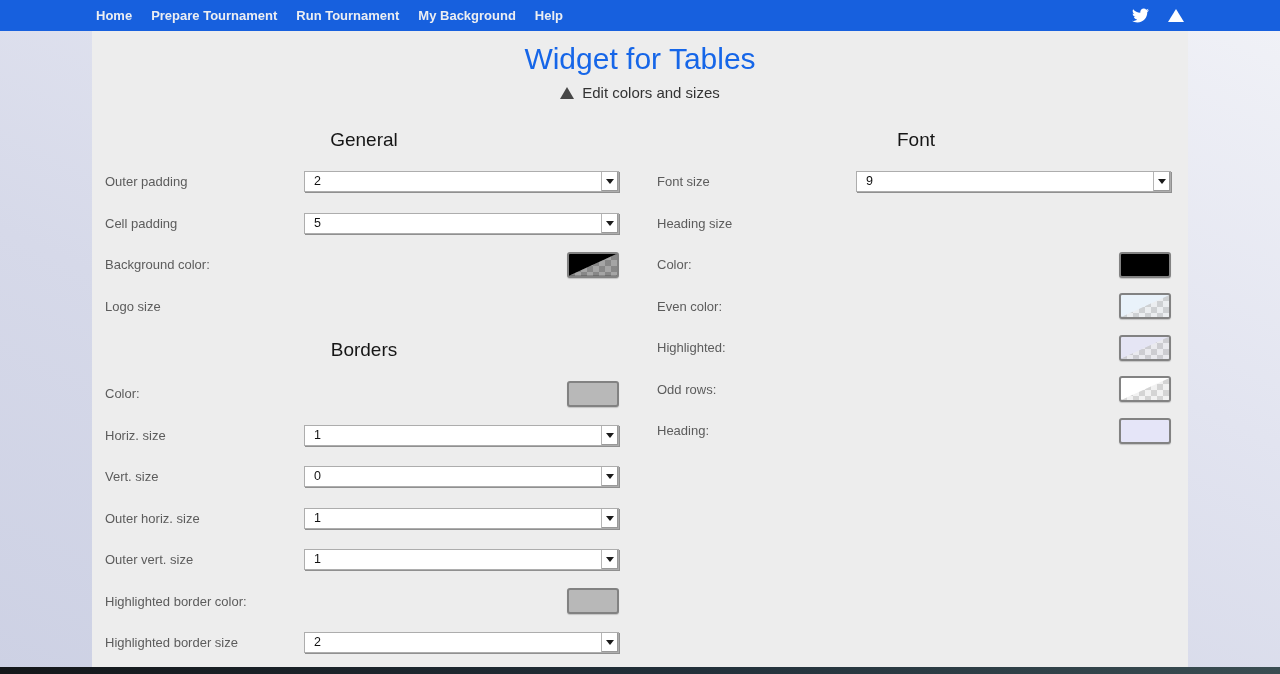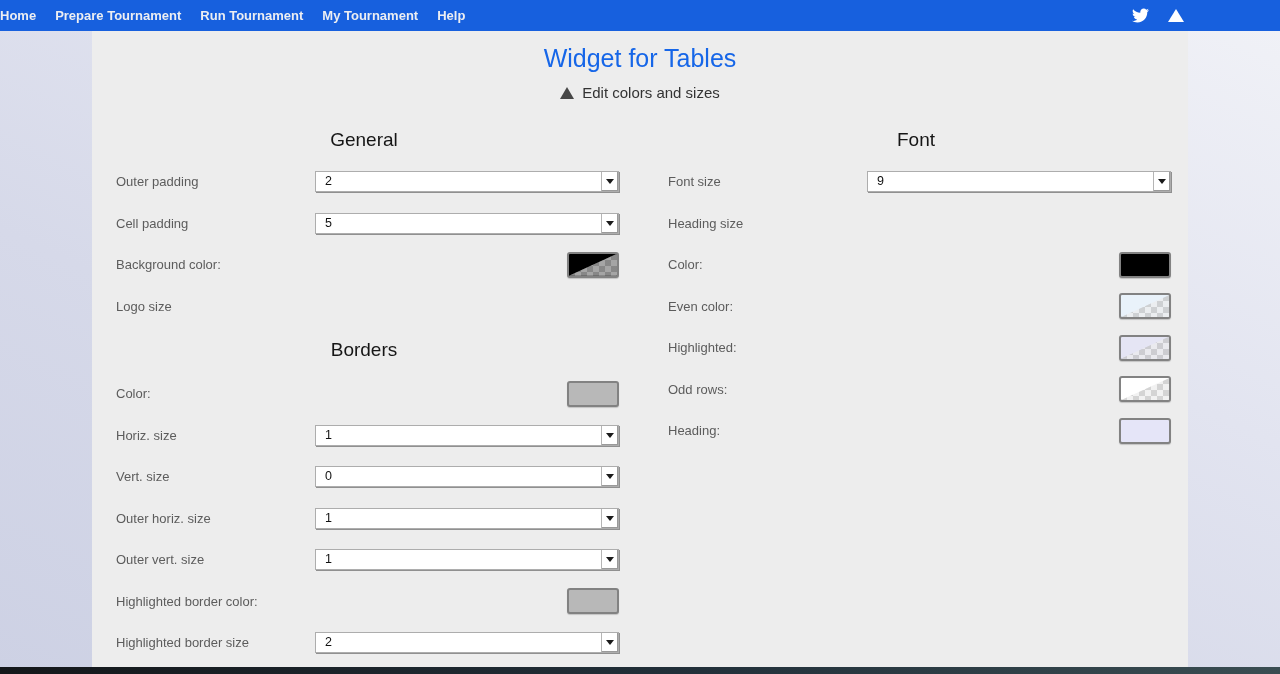--- a/index.html
+++ b/index.html
@@ -8,20 +8,21 @@
     font-family:"Liberation Sans", sans-serif;
     background:linear-gradient(205deg,#f1f2f7 0%,#e2e4f0 35%,#d6d9e9 65%,#cdd1e4 100%);
     position:relative;
   }
 
   
   .navbar {
     position:absolute; top:0; left:0; right:0; height:31px;
     background:#1760de;
     display:flex; align-items:flex-end;
+    padding-left:96px;
   }
   .nav-item {
     color:#eceef2; font-size:13px; font-weight:bold;
     margin-right:19px; text-decoration:none; cursor:pointer;
     line-height:31px;
   }
   .nav-right { position:absolute; right:96px; top:0; height:31px; display:flex; align-items:center; gap:17px; }
   .tw-icon { width:21px; height:17px; display:block; cursor:pointer; }
   .nav-up {
     width:0; height:0; cursor:pointer;
@@ -29,21 +30,21 @@
     border-bottom:13px solid #ffffff;
   }
 
   
   .panel {
     position:absolute; top:31px; left:92px; right:92px; bottom:7px;
     background:#ededed; overflow:hidden;
   }
   .page-title {
     margin-top:13px; text-align:center;
-    font-size:25px; font-weight:400; color:#1666e8; line-height:29px;
+    font-size:30px; font-weight:400; color:#1666e8; line-height:29px;
   }
   .toggle-row {
     margin-top:9px; height:21px;
     display:flex; align-items:center; justify-content:center; gap:8px;
     cursor:pointer;
   }
   .toggle-tri {
     width:0; height:0;
     border-left:7px solid transparent; border-right:7px solid transparent;
     border-bottom:12px solid #474747;
@@ -54,21 +55,21 @@
 
   .section-heading {
     display:flex; align-items:center; justify-content:center;
     font-size:19px; color:#161616;
   }
   .sh-top { height:42px; margin-top:16px; }
   .sh-mid { height:46px; }
 
   .row {
     height:41.5px; display:flex; align-items:center;
-    padding:0 17px 0 24px;
+    padding:0 17px 0 13px;
   }
   .field-label { flex:0 0 199px; font-size:13px; color:#5c5c5c; }
 
   
   .combo {
     flex:1; height:21px; background:#fff;
     border:1px solid #adadad;
     box-shadow:1px 1px 0 #909090;
     display:flex; align-items:center; cursor:pointer;
   }
@@ -105,21 +106,21 @@
     background:linear-gradient(90deg,#14171a 0%,#22303a 55%,#3a4d52 100%);
   }
 </style>
 </head>
 <body>
 
 <div class="navbar">
   <a class="nav-item">Home</a>
   <a class="nav-item">Prepare Tournament</a>
   <a class="nav-item">Run Tournament</a>
-  <a class="nav-item">My Tournament</a>
+  <a class="nav-item">My Background</a>
   <a class="nav-item">Help</a>
   <div class="nav-right">
     <svg class="tw-icon" viewBox="0 0 24 24">
       <path fill="#ffffff" d="M23.954 4.569c-.885.389-1.83.654-2.825.775 1.014-.611 1.794-1.574 2.163-2.723-.951.555-2.005.959-3.127 1.184-.896-.959-2.173-1.559-3.591-1.559-2.717 0-4.92 2.203-4.92 4.917 0 .39.045.765.127 1.124C7.691 8.094 4.066 6.13 1.64 3.161c-.427.722-.666 1.561-.666 2.475 0 1.71.87 3.213 2.188 4.096-.807-.026-1.566-.248-2.228-.616v.061c0 2.385 1.693 4.374 3.946 4.827-.413.111-.849.171-1.296.171-.314 0-.615-.03-.916-.086.631 1.953 2.445 3.377 4.604 3.417-1.68 1.319-3.809 2.105-6.102 2.105-.39 0-.779-.023-1.17-.067 2.189 1.394 4.768 2.209 7.557 2.209 9.054 0 13.999-7.496 13.999-13.986 0-.209 0-.42-.015-.63.961-.689 1.8-1.56 2.46-2.548z"></path>
     </svg>
     <div class="nav-up"></div>
   </div>
 </div>
 
 <div class="panel">

